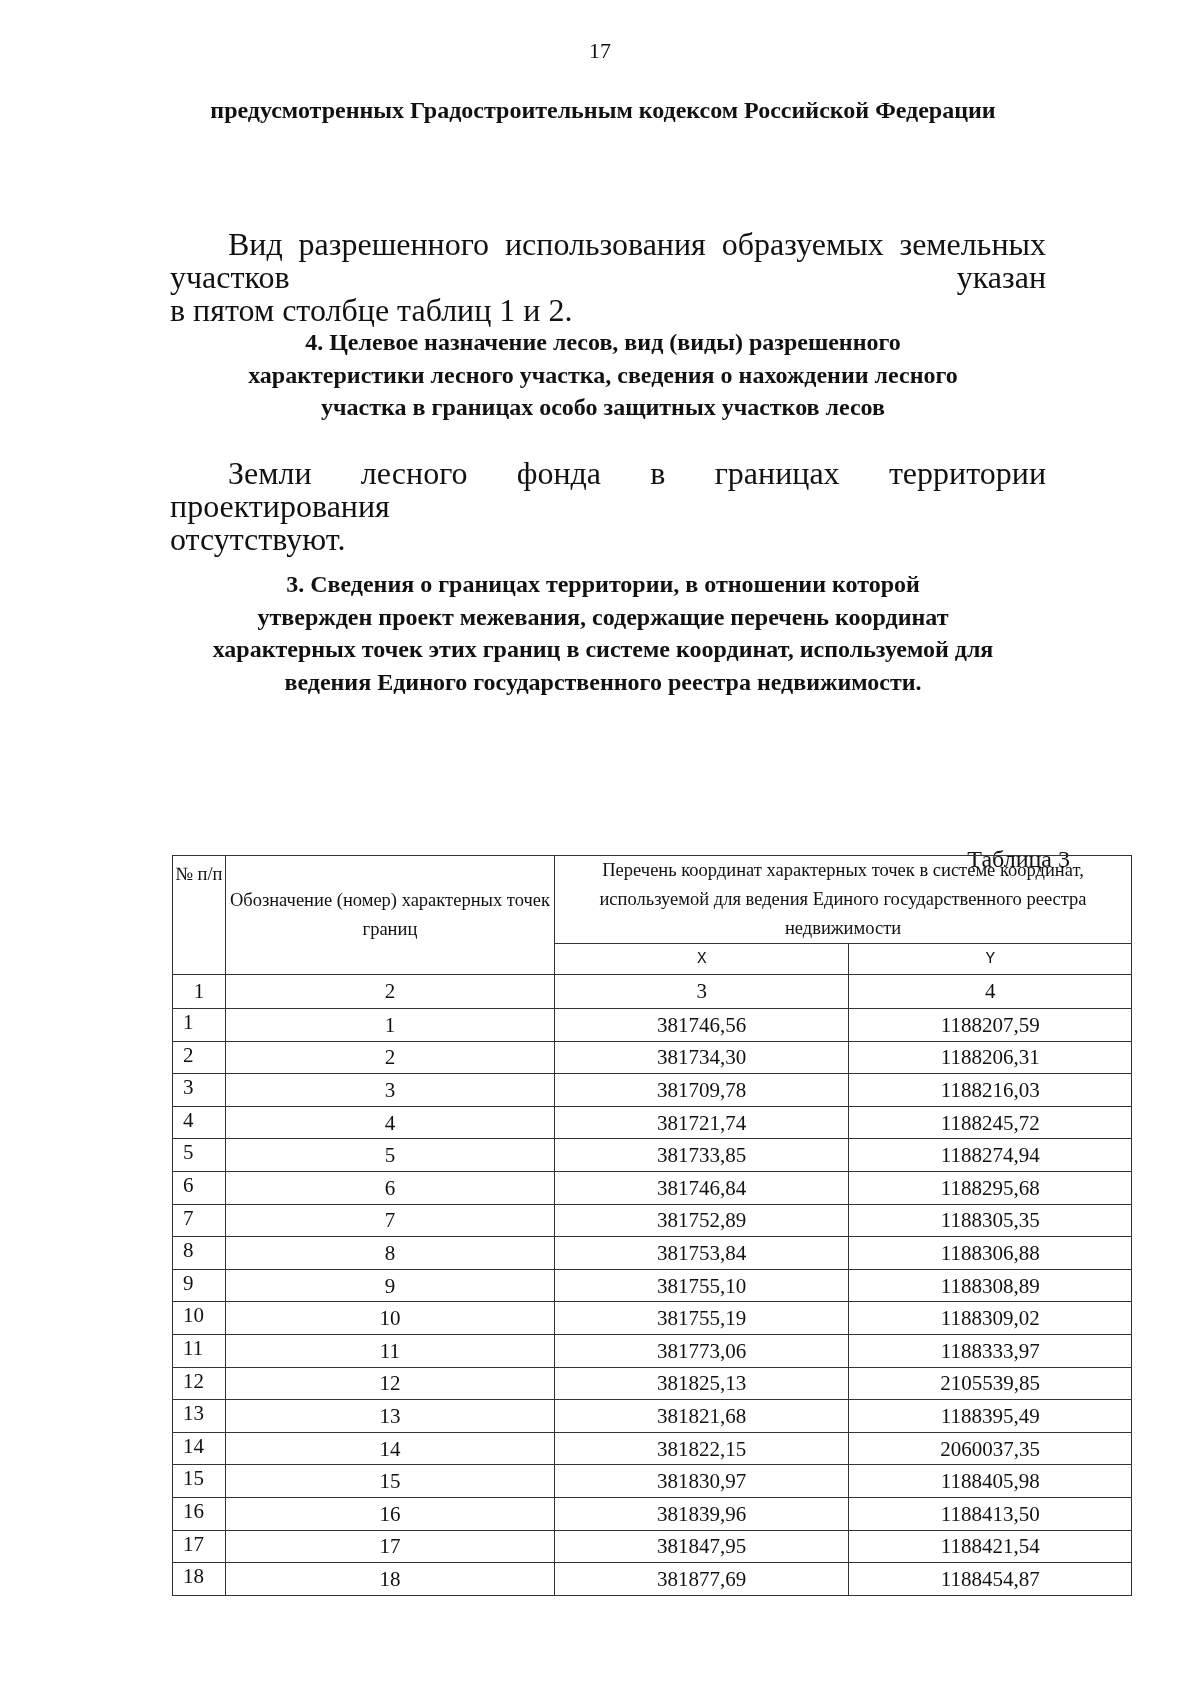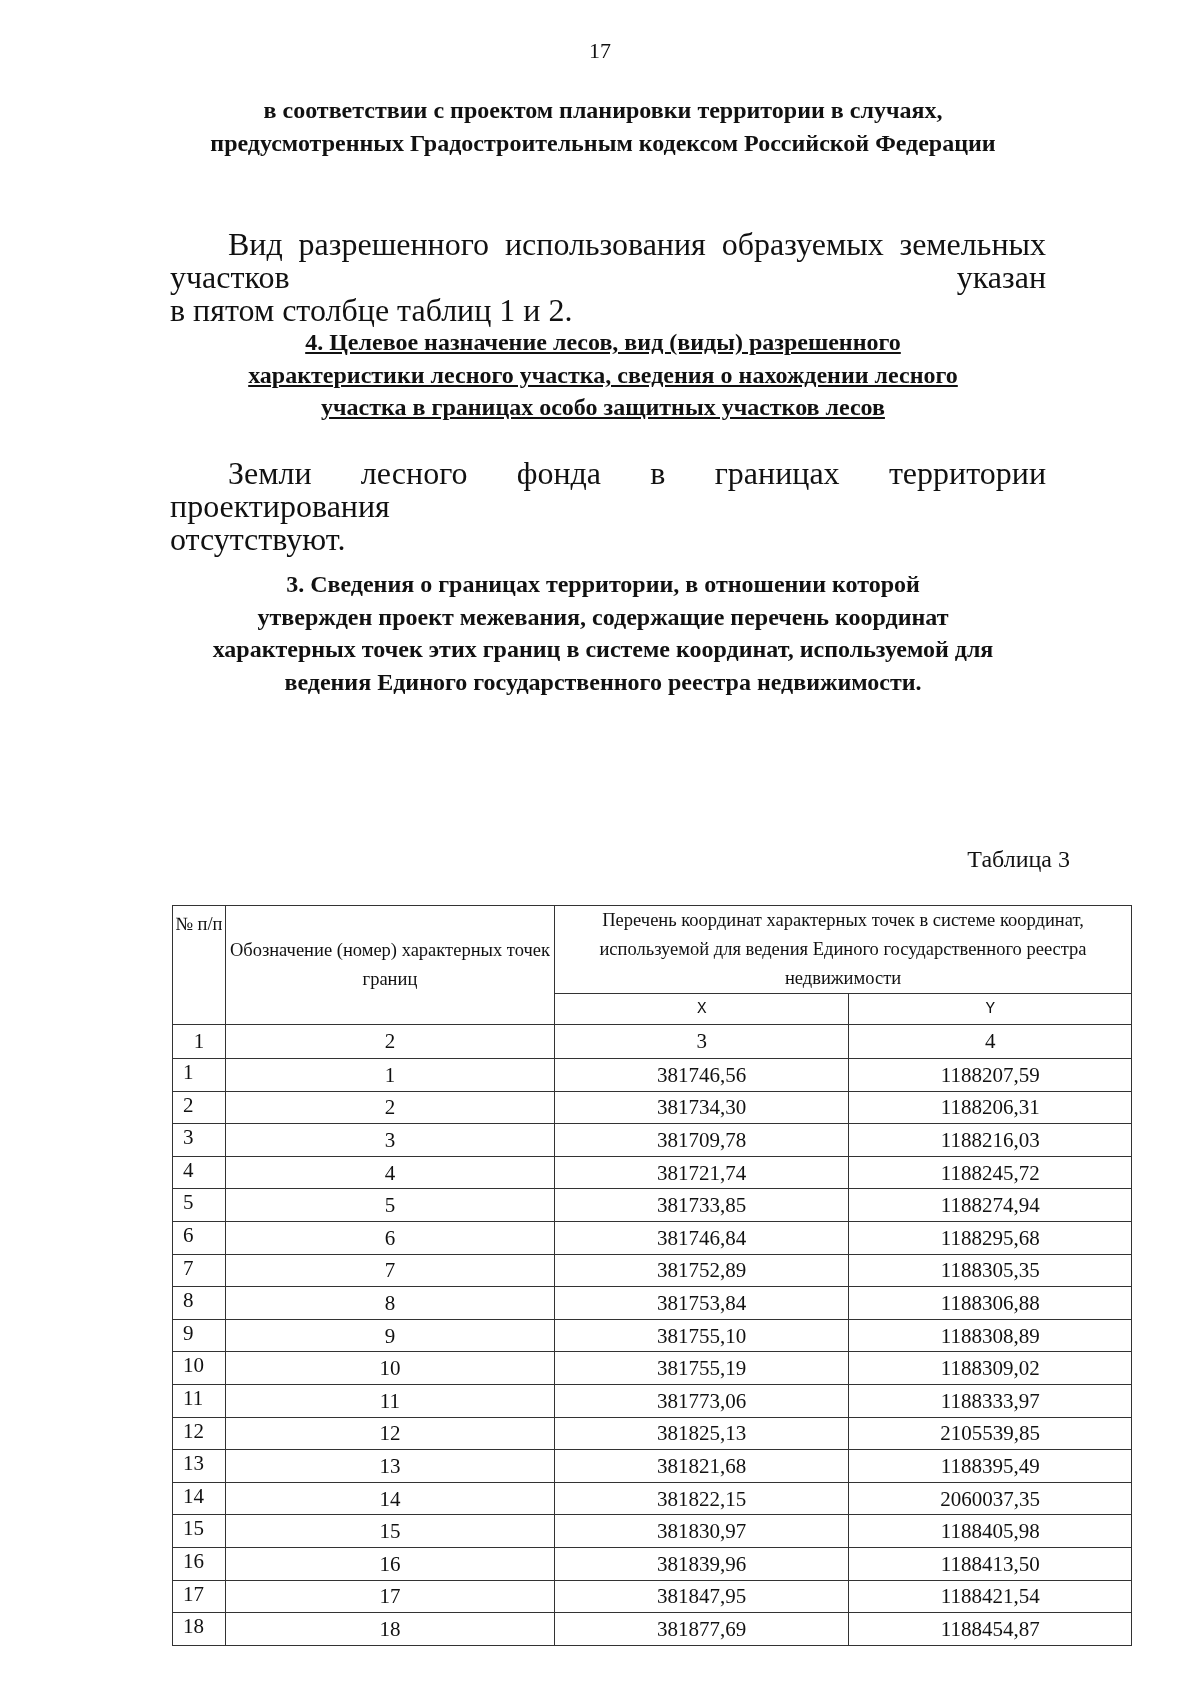--- a/index.html
+++ b/index.html
@@ -7,49 +7,48 @@
     width: 1200px; height: 1698px; position: relative; overflow: hidden;
     font-family: "Liberation Serif", "DejaVu Serif", serif; color: #111;
   }
   .page-num { position: absolute; top: 38px; left: 0; width: 1200px; text-align: center; font-size: 22px; }
   .heading { position: absolute; left: 160px; width: 886px; text-align: center; font-weight: bold; font-size: 24px; line-height: 32.5px; }
   .para { position: absolute; left: 170px; width: 876px; font-size: 32px; line-height: 33px; text-align: justify; }
   .para .indent { display: inline-block; width: 58px; }
   .justify-line { text-align-last: justify; }
   .table-label { position: absolute; top: 822px; right: 130px; font-size: 24px; margin-top: 24px; }
   table.coords {
-    position: absolute; top: 905px; left: 172px; width: 960px;
+    position: absolute; top: 855px; left: 172px; width: 960px;
     border-collapse: collapse; font-size: 21px;
   }
   table.coords td, table.coords th {
     border: 1.5px solid #333; padding: 0; font-weight: normal; text-align: center; vertical-align: middle;
   }
   .hdr { font-size: 18.5px; line-height: 29px; }
   .hdr-num { vertical-align: top !important; padding-top: 4px !important; }
   .hdr-xy { font-family: "Liberation Mono", "DejaVu Sans Mono", monospace; font-size: 16px; height: 30px; }
   tr.colnum td { height: 33px; font-size: 21px; }
   tr.row td { height: 31.6px; font-size: 21px; line-height: 26px; }
   tr.row td.n { text-align: left; padding-left: 10px; vertical-align: top; }
   .c1 { width: 52px; } .c2 { width: 330px; } .c3 { width: 295px; } .c4 { width: 283px; }
 </style>
 </head>
 <body>
 
 <div class="page-num">17</div>
 
 <div class="heading" style="top:94px;">
-  <div>в соответствии с проектом планировки территории в случаях,</div>
   <div>предусмотренных Градостроительным кодексом Российской Федерации</div>
 </div>
 <div class="para" style="top:228px;">
   <div class="justify-line"><span class="indent"></span><span>Вид разрешенного использования образуемых земельных участков указан</span></div>
   <div>в пятом столбце таблиц 1 и 2.</div>
 </div>
 
-<div class="heading" style="top:326px;text-decoration:underline;">
+<div class="heading" style="top:326px;">
   <div>4. Целевое назначение лесов, вид (виды) разрешенного</div>
   <div>характеристики лесного участка, сведения о нахождении лесного</div>
   <div>участка в границах особо защитных участков лесов</div>
 </div>
 <div class="para" style="top:457px;">
   <div class="justify-line"><span class="indent"></span><span>Земли лесного фонда в границах территории проектирования</span></div>
   <div>отсутствуют.</div>
 </div>
 
 <div class="heading" style="top:568px;">

